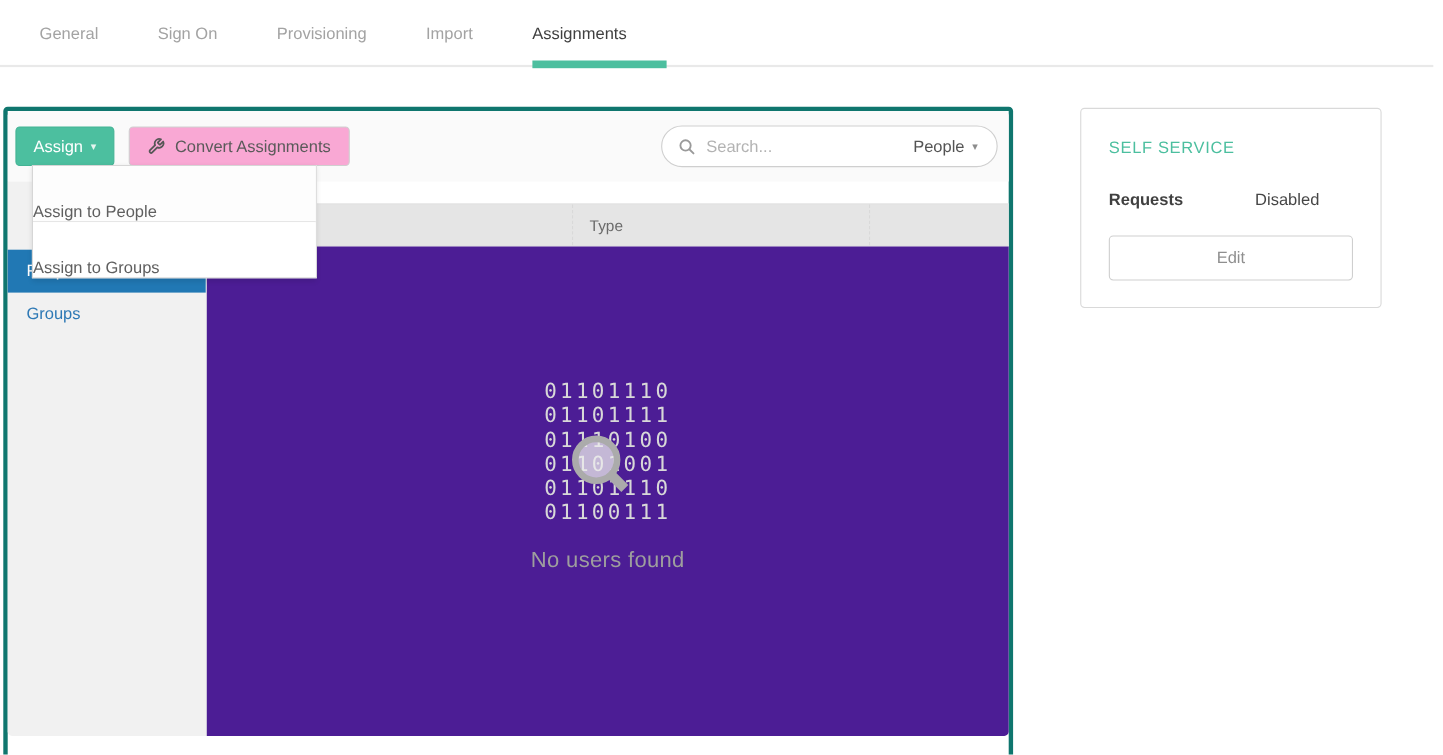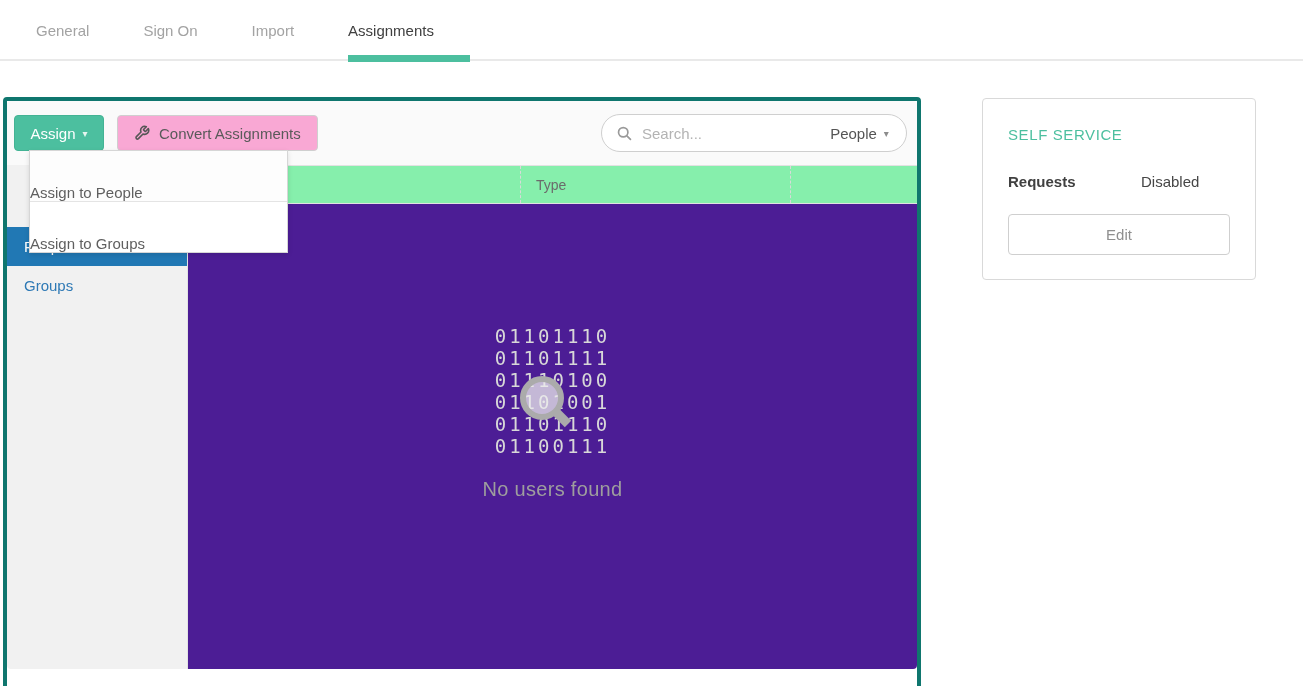--- a/index.html
+++ b/index.html
@@ -27,21 +27,21 @@
   .scope-seg .caret { font-size:10px; color:#8c8c8c; }
 
   .content { display:flex; height:504px; }
   .side { width:181px; background:#f1f1f1; border-right:1px solid #e3e3e3; border-radius:0 0 0 4px; }
   .side-spacer { height:62px; }
   .side-item { height:39px; display:flex; align-items:center; padding-left:17px; font-size:15px; cursor:pointer; }
   .side-item.selected { background:#2178b4; color:#fff; }
   .side-item.link { color:#2e79b5; }
 
   .table { flex:1; display:flex; flex-direction:column; }
-  .thead { height:39px; background:#86efac; border-top:1px solid #e2e2e2; border-bottom:1px solid #e2e2e2; display:flex; }
+  .thead { height:39px; background:#e5e5e5; border-top:1px solid #e2e2e2; border-bottom:1px solid #e2e2e2; display:flex;margin-top:20px; }
   .th { display:flex; align-items:center; font-size:14px; color:#6b6b6b; }
   .th.c1 { width:333px; border-right:1px dashed #d9d9d9; }
   .th.c2 { width:270px; padding-left:15px; border-right:1px dashed #d9d9d9; }
   .th.c3 { flex:1; }
   .tbody { flex:1; position:relative; background:#4c1d95; border-radius:0 0 4px 0; }
   .empty { position:absolute; left:0; right:0; top:121px; text-align:center; }
   .bin { font-family:"DejaVu Sans Mono", monospace; font-size:19px; line-height:22px; letter-spacing:3px; color:#d8d8d8; }
   .empty-msg { margin-top:21px; font-size:20px; color:#9e9e9e; letter-spacing:0.3px; }
   .empty-mag { position:absolute; left:calc(50% - 38px); top:167px; }
 
@@ -60,20 +60,21 @@
 
   svg { display:block; }
 </style>
 </head>
 <body>
 
 <div class="hairline"></div>
 <nav class="tabbar">
   <span class="tab">General</span>
   <span class="tab">Sign On</span>
+  <span class="tab">Provisioning</span>
   <span class="tab">Import</span>
   <span class="tab active">Assignments</span>
 </nav>
 
 <section class="main-panel">
   <div class="toolbar">
     <button class="btn-assign">
       <span>Assign</span>
       <span class="caret">▾</span>
     </button>

